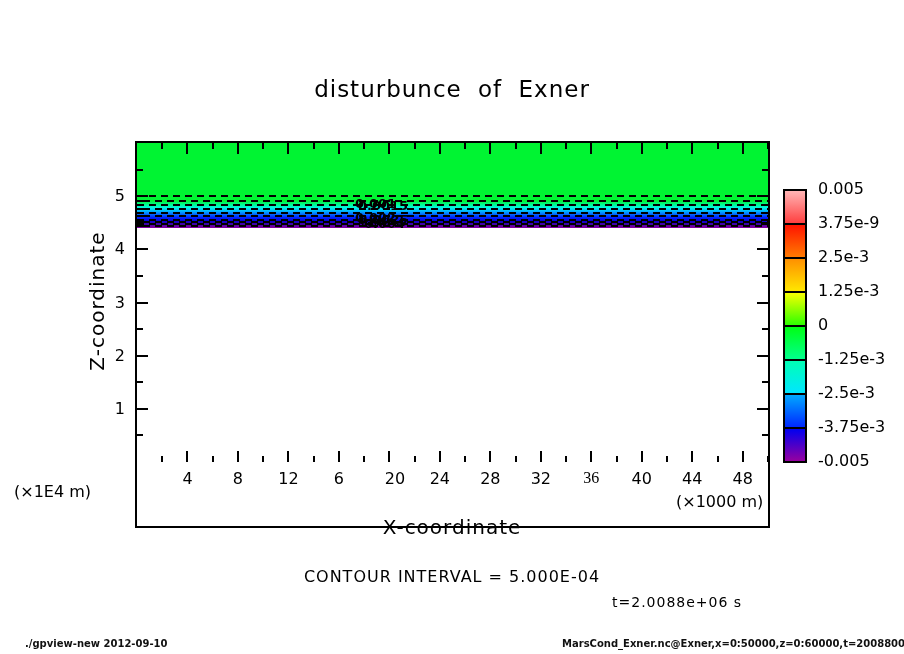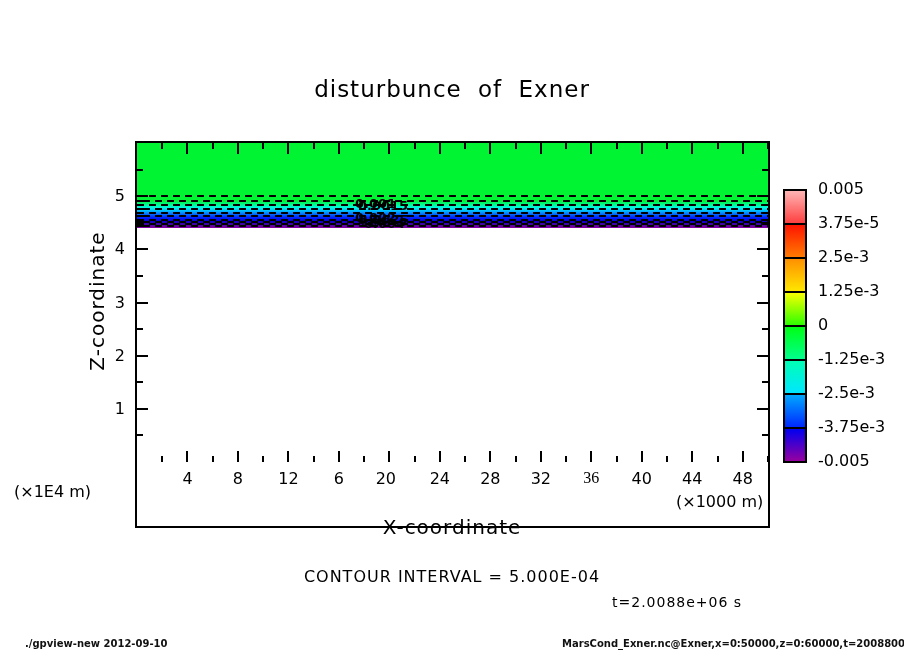--- a/index.html
+++ b/index.html
@@ -132,21 +132,21 @@
       <div class="tick" style="top: 25.5833px; height: 2px; width: 6px; left: 0px;"></div>
       <div class="tick" style="top: 25.5833px; height: 2px; width: 6px; left: 625px;"></div>
     </div>
 </div>
 
 <div class="abs" id="x-tick-labels">
     <div class="xlab" style="left: 30.48px;">4</div>
     <div class="xlab" style="left: 80.96px;">8</div>
     <div class="xlab" style="left: 131.44px;">12</div>
     <div class="xlab" style="left: 181.92px;">6</div>
-    <div class="xlab" style="left: 219px; text-align: right;">20</div>
+    <div class="xlab" style="left: 238px;">20</div>
     <div class="xlab" style="left: 282.88px;">24</div>
     <div class="xlab" style="left: 333.36px;">28</div>
     <div class="xlab" style="left: 383.84px;">32</div>
     <div class="xlab" style="left: 434.32px; font-family: Liberation Serif, serif;">36</div>
     <div class="xlab" style="left: 484.8px;">40</div>
     <div class="xlab" style="left: 535.28px;">44</div>
     <div class="xlab" style="left: 585.76px;">48</div>
   </div>
 <div class="abs" id="y-tick-labels">
     <div class="ylab" style="top: 255.833px;">1</div>
@@ -167,21 +167,21 @@
     <div class="cbox" style="background: linear-gradient(rgb(255, 20, 0), rgb(255, 122, 0));"></div>
     <div class="cbox" style="background: linear-gradient(rgb(255, 144, 0), rgb(255, 230, 0));"></div>
     <div class="cbox" style="background: linear-gradient(rgb(248, 255, 0), rgb(46, 255, 0));"></div>
     <div class="cbox" style="background: linear-gradient(rgb(0, 255, 20), rgb(0, 255, 140));"></div>
     <div class="cbox" style="background: linear-gradient(rgb(0, 255, 180), rgb(0, 230, 255));"></div>
     <div class="cbox" style="background: linear-gradient(rgb(0, 168, 255), rgb(0, 40, 255));"></div>
     <div class="cbox" style="background: linear-gradient(rgb(0, 0, 240), rgb(150, 0, 160));"></div>
   </div>
 <div class="abs" id="colorbar-labels">
     <div class="cblabel" style="top: -9px;">0.005</div>
-    <div class="cblabel" style="top: 25px;">3.75e-5</div>
+    <div class="cblabel" style="top: 25px;">3.75e-9</div>
     <div class="cblabel" style="top: 59px;">2.5e-3</div>
     <div class="cblabel" style="top: 93px;">1.25e-3</div>
     <div class="cblabel" style="top: 127px;">0</div>
     <div class="cblabel" style="top: 161px;">-1.25e-3</div>
     <div class="cblabel" style="top: 195px;">-2.5e-3</div>
     <div class="cblabel" style="top: 229px;">-3.75e-3</div>
     <div class="cblabel" style="top: 263px;">-0.005</div>
   </div>
 
 <div class="abs" id="contour-interval-text">CONTOUR INTERVAL = 5.000E-04</div>

